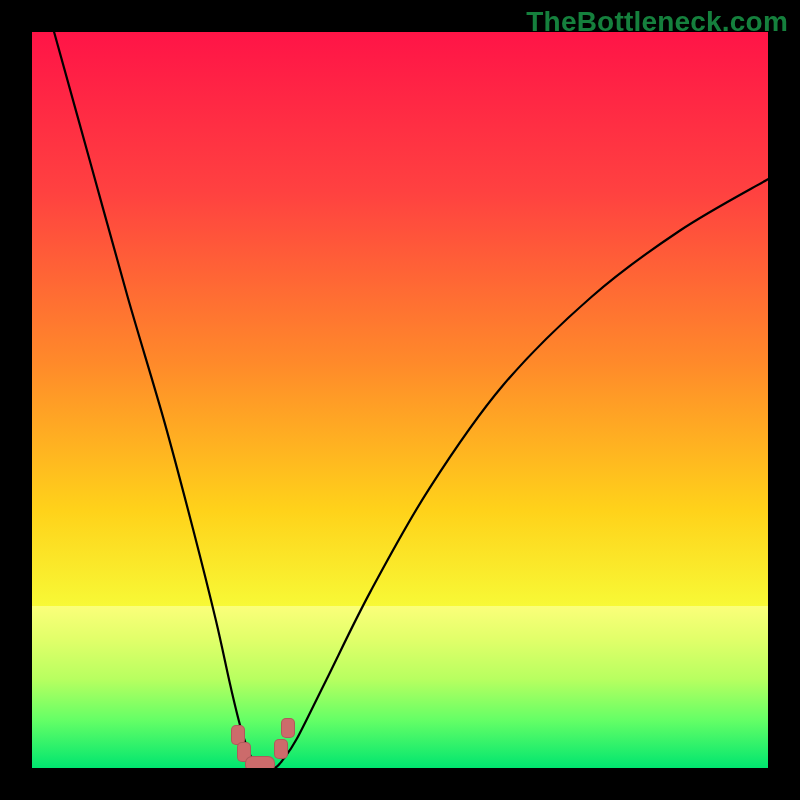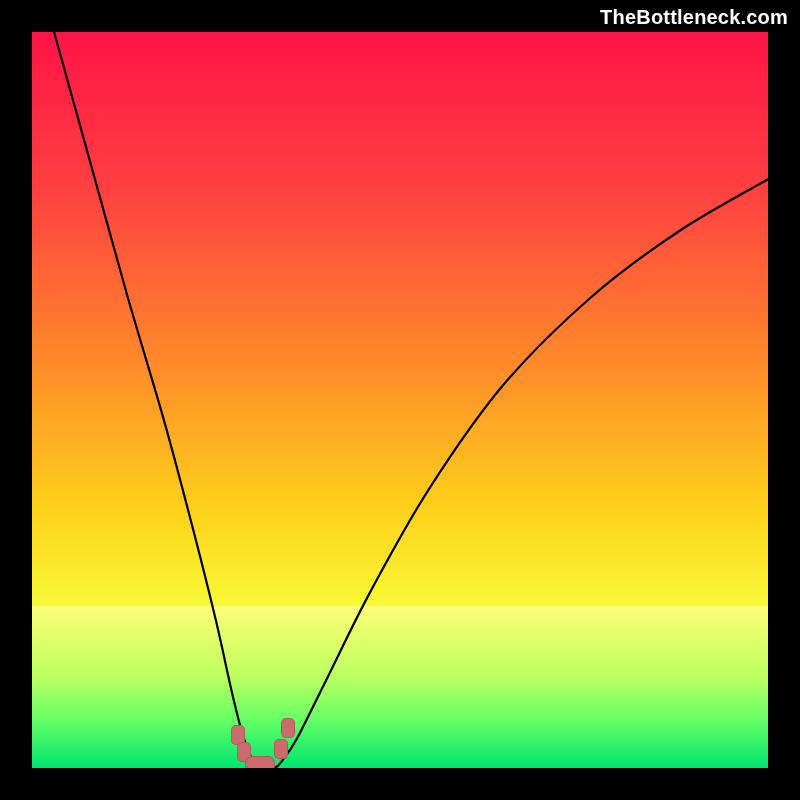--- a/index.html
+++ b/index.html
@@ -38,23 +38,23 @@
   }
   .curve {
     position: absolute;
     inset: 0;
   }
   .watermark {
     position: absolute;
     top: 6px;
     right: 12px;
     font-family: Arial, Helvetica, sans-serif;
-    font-size: 20px;
+    font-size: 28px;
     font-weight: 600;
-    color: #ffffff;
+    color: #15803d;
     letter-spacing: 0.2px;
   }
   .marker {
     position: absolute;
     width: 14px;
     height: 20px;
     border-radius: 5px;
     background: #cc6b6b;
     box-shadow: 0 0 0 1px rgba(0,0,0,0.15) inset;
   }

